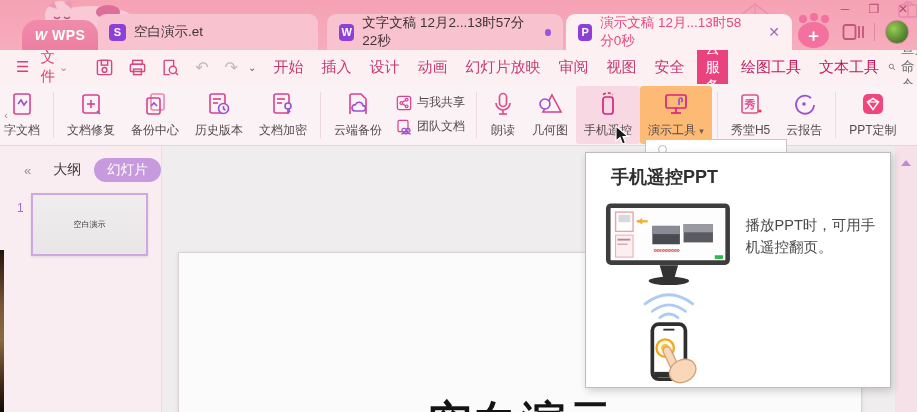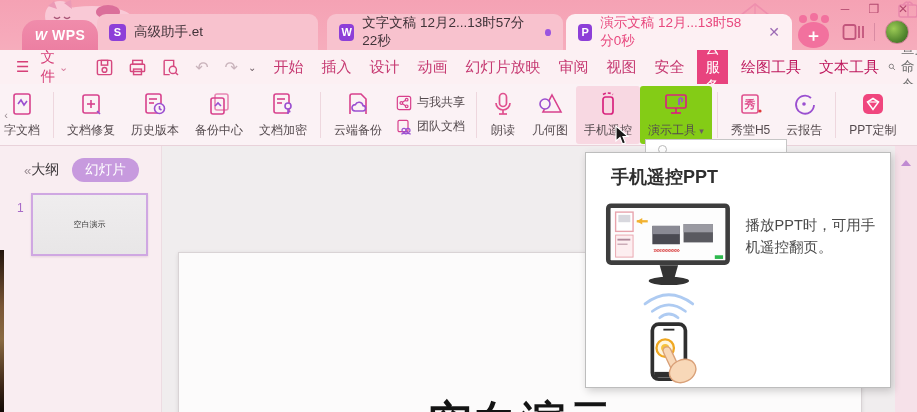--- a/index.html
+++ b/index.html
@@ -59,34 +59,34 @@
   .mb-search { display:flex; align-items:center; gap:5px; color:#6d6d6d; font-size:13.5px; padding-right:14px; }
 
   
   .ribbon { position:absolute; left:0; top:84px; width:917px; height:62px; background:#fbf2f5;
     border-bottom:1px solid #e9d2da; display:flex; align-items:center; z-index:30; }
   .rscroll { color:#9a8d93; font-size:11px; width:12px; text-align:center; }
   .rbtn { display:flex; flex-direction:column; align-items:center; justify-content:center; gap:5px;
     height:58px; padding:0 8px; border-radius:3px; }
   .rbtn .lbl { font-size:12px; color:#544a4e; white-space:nowrap; }
   .rbtn.hovered { background:#f8d8e2; }
-  .rbtn.opened { background:#84cc16; }
+  .rbtn.opened { background:#fdba74; }
   .rbtn .lbl .dd { font-size:9px; color:#6b5b62; }
   .rdiv { width:1px; height:46px; background:#eed7de; margin:0 5px; }
   .rstack { display:flex; flex-direction:column; gap:7px; justify-content:center; padding:0 6px; }
   .rsmall { display:flex; align-items:center; gap:5px; font-size:12px; color:#544a4e; white-space:nowrap; }
   .clipbtn { margin-left:-16px; }
 
   
   .workspace { position:absolute; left:0; top:146px; width:917px; height:266px; }
   .sidebar { position:absolute; left:0; top:0; width:162px; height:266px; background:#f9edf1;
     border-right:1px solid #eddce2; }
   .sb-head { position:absolute; left:0; top:12px; width:162px; display:flex; align-items:center; }
   .sb-collapse { color:#9a8d93; font-size:13px; margin-left:24px; }
-  .sb-tab-outline { font-size:14px; color:#3f3a3d; }
+  .sb-tab-outline { font-size:14px; color:#3f3a3d; margin-left:22px; }
   .sb-tab-slides { font-size:13.5px; color:#fff; background:#c79ade; border-radius:12px;
     padding:3px 13px; margin-left:13px; }
   .slide-num { position:absolute; left:17px; top:55px; color:#a86cc8; font-size:12px; }
   .thumb { position:absolute; left:31px; top:47px; width:117px; height:63px;
     background:linear-gradient(180deg,#efedee,#e8e6e7); border:2px solid #cfa7e2;
     box-shadow:0 1px 2px rgba(120,60,110,.15); display:flex; align-items:center; justify-content:center; }
   .thumb span { font-size:8px; color:#3a3a3a; }
   .canvas { position:absolute; left:162px; top:0; width:733px; height:266px; background:#f0edee; }
   .slide { position:absolute; left:16px; top:106px; width:684px; height:200px; background:#fcfbfb;
     border:1px solid #d9d3d5; box-shadow:0 1px 4px rgba(0,0,0,.10); }
@@ -123,21 +123,21 @@
     <ellipse cx="96" cy="22" rx="9" ry="6" fill="#db6f9a"></ellipse>
     <path d="M24 17 q3 3 6 0 M34 17 q3 3 6 0" stroke="#a85576" stroke-width="1.5" fill="none"></path>
   </svg>
   <div class="wps-btn">
     <span class="wlogo">W</span>
     <span class="wtxt">WPS</span>
   </div>
   <div class="tabs">
     <div class="tab inactive" style="width:221px">
       <span class="tab-ico">S</span>
-      <span>高级助手.et</span>
+      <span>空白演示.et</span>
     </div>
     <div class="tab inactive" style="width:236px; margin-left:9px">
       <span class="tab-ico">W</span>
       <span>文字文稿 12月2...13时57分22秒</span>
       <span class="mod-dot"></span>
     </div>
     <div class="tab active" style="width:226px; margin-left:3px">
       <span class="tab-ico">P</span>
       <span>演示文稿 12月...13时58分0秒</span>
       <span class="tab-close">✕</span>
@@ -241,35 +241,35 @@
     <svg width="26" height="26" viewBox="0 0 26 26" fill="none" stroke="#d8418d" stroke-width="1.6">
       <rect x="5" y="4" width="16" height="18" rx="2"></rect>
         <line x1="13" y1="9" x2="13" y2="17"></line>
         <line x1="9" y1="13" x2="17" y2="13"></line>
         <path d="M19 20 l3 3" stroke="#9a4fd0"></path>
     </svg>
     <span class="lbl">文档修复</span>
   </div>
   <div class="rbtn">
     <svg width="26" height="26" viewBox="0 0 26 26" fill="none" stroke="#d8418d" stroke-width="1.6">
+      <rect x="9" y="3" width="13" height="16" rx="2" stroke="#e887b4"></rect>
+        <rect x="5" y="7" width="13" height="16" rx="2"></rect>
+        <path d="M9 15 l3 -3 3 3" stroke="#9a4fd0"></path>
+    </svg>
+    <span class="lbl">备份中心</span>
+  </div>
+  <div class="rbtn">
+    <svg width="26" height="26" viewBox="0 0 26 26" fill="none" stroke="#d8418d" stroke-width="1.6">
       <rect x="4" y="3" width="15" height="19" rx="2"></rect>
         <line x1="7" y1="8" x2="15" y2="8"></line>
         <line x1="7" y1="12" x2="12" y2="12"></line>
       <circle cx="17.5" cy="17.5" r="5" stroke="#9a4fd0" fill="#fbf2f5"></circle>
         <path d="M17.5 15 v2.8 l2 1.2" stroke="#9a4fd0"></path>
     </svg>
     <span class="lbl">历史版本</span>
-  </div>
-  <div class="rbtn">
-    <svg width="26" height="26" viewBox="0 0 26 26" fill="none" stroke="#d8418d" stroke-width="1.6">
-      <rect x="9" y="3" width="13" height="16" rx="2" stroke="#e887b4"></rect>
-        <rect x="5" y="7" width="13" height="16" rx="2"></rect>
-        <path d="M9 15 l3 -3 3 3" stroke="#9a4fd0"></path>
-    </svg>
-    <span class="lbl">备份中心</span>
   </div>
   <div class="rbtn">
     <svg width="26" height="26" viewBox="0 0 26 26" fill="none" stroke="#d8418d" stroke-width="1.6">
       <rect x="4" y="3" width="15" height="19" rx="2"></rect>
         <line x1="7" y1="8" x2="15" y2="8"></line>
         <line x1="7" y1="12" x2="12" y2="12"></line>
       <circle cx="18" cy="15" r="3" stroke="#9a4fd0" fill="#fbf2f5"></circle>
         <path d="M18 18 v5 M18 20.5 h2.5" stroke="#9a4fd0"></path>
     </svg>
     <span class="lbl">文档加密</span>

